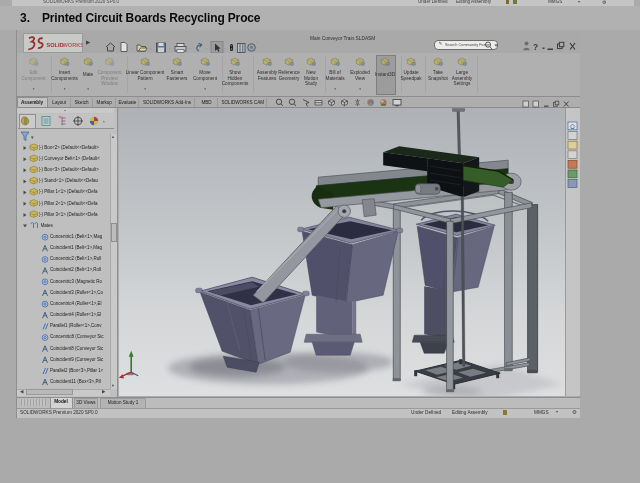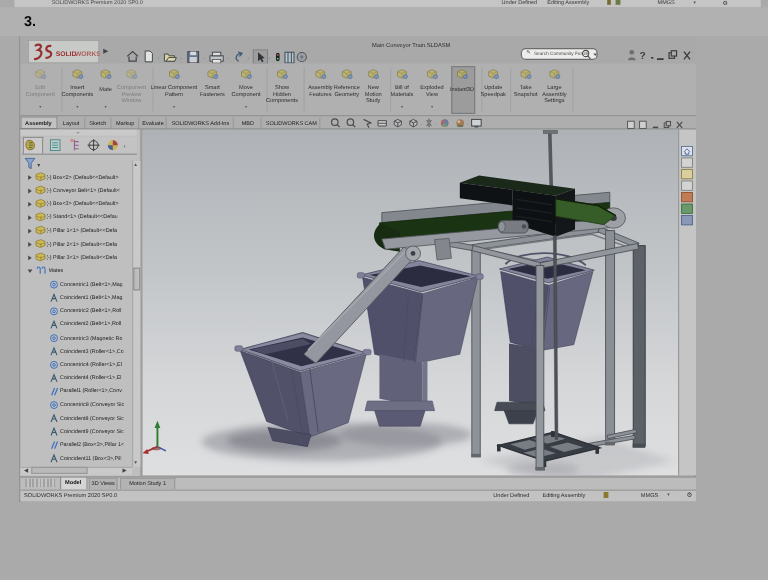--- a/index.html
+++ b/index.html
@@ -14,20 +14,21 @@
 <div class="t" style="left:43px;top:-1.5px;font-size:4.6px;color:#4a4a4a;">SOLIDWORKS Premium 2020 SP0.0</div>
 <div class="t" style="left:418px;top:-1.5px;font-size:4.6px;color:#3c3c3c;">Under Defined</div>
 <div class="t" style="left:456px;top:-1.5px;font-size:4.6px;color:#3c3c3c;">Editing Assembly</div>
 <div class="ab" style="left:506px;top:0px;width:3px;height:4px;background:#7a6a30;"></div>
 <div class="ab" style="left:513px;top:0px;width:4px;height:4px;background:#6a7a40;"></div>
 <div class="t" style="left:548px;top:-1.5px;font-size:4.6px;color:#3c3c3c;">MMGS</div>
 <div class="t" style="left:578px;top:-1px;font-size:4px;color:#555;">▾</div>
 <div class="t" style="left:602px;top:-1.5px;font-size:5px;color:#3c3c3c;">⚙</div>
 <div class="ab" style="left:0;top:5.5px;width:640px;height:24.5px;background:#b1b1b1;"></div>
 <div class="t" style="left:20px;top:10.5px;font-size:12px;font-weight:bold;color:#0a0a0a;">3.</div>
+<div class="t" style="left:42px;top:10.5px;font-size:12px;font-weight:bold;color:#0a0a0a;letter-spacing:-0.15px;">Printed Circuit Boards Recycling Proce</div>
 <div class="ab" style="left:16px;top:30px;width:564px;height:388px;background:#acacac;border-left:1px solid #8f8f8f;border-right:1px solid #8f8f8f;border-bottom:1px solid #7f7f7f;"></div>
 <div class="ab" style="left:17px;top:30px;width:563px;height:23px;background:#a9a9a9;"></div>
 <div class="ab" style="left:23px;top:32.5px;width:60px;height:20.5px;background:#c7cac6;border:0.5px solid #9a9a9a;"></div>
 <svg class="ab" style="left:23px;top:32.5px;" width="60" height="20" viewBox="0 0 60 20">
 <g fill="none" stroke="#963030" stroke-width="1.8" transform="skewX(-6) translate(1.5,0)">
 <path d="M5 5.2 C9.5 2.6 12.5 5.8 8.3 8.6 C13 9.2 12 15.8 5.5 16.4"></path>
 <path d="M18.8 5.4 C14.2 4.6 13.6 9 17.2 9.8 C20.8 10.6 20.2 15.2 15 15.2"></path>
 </g>
 <text x="23.5" y="14" font-size="5.6" font-weight="bold" fill="#9b2f2f" font-family="Liberation Sans">SOLID</text>
 <text x="39.5" y="14" font-size="5.6" font-weight="bold" fill="#ad5f5f" font-family="Liberation Sans">WORKS</text>

